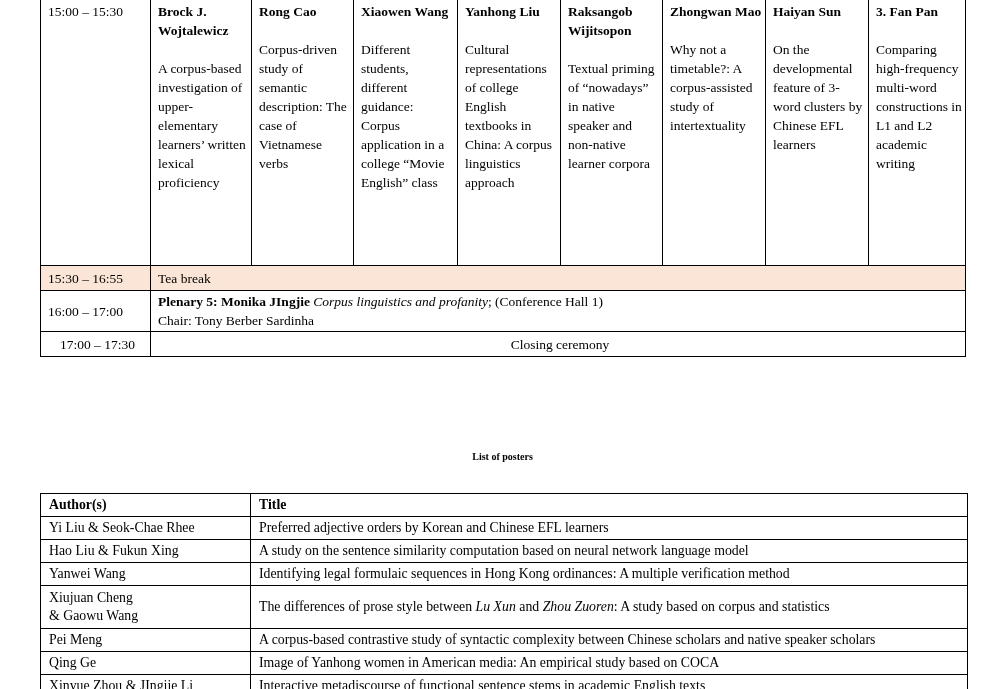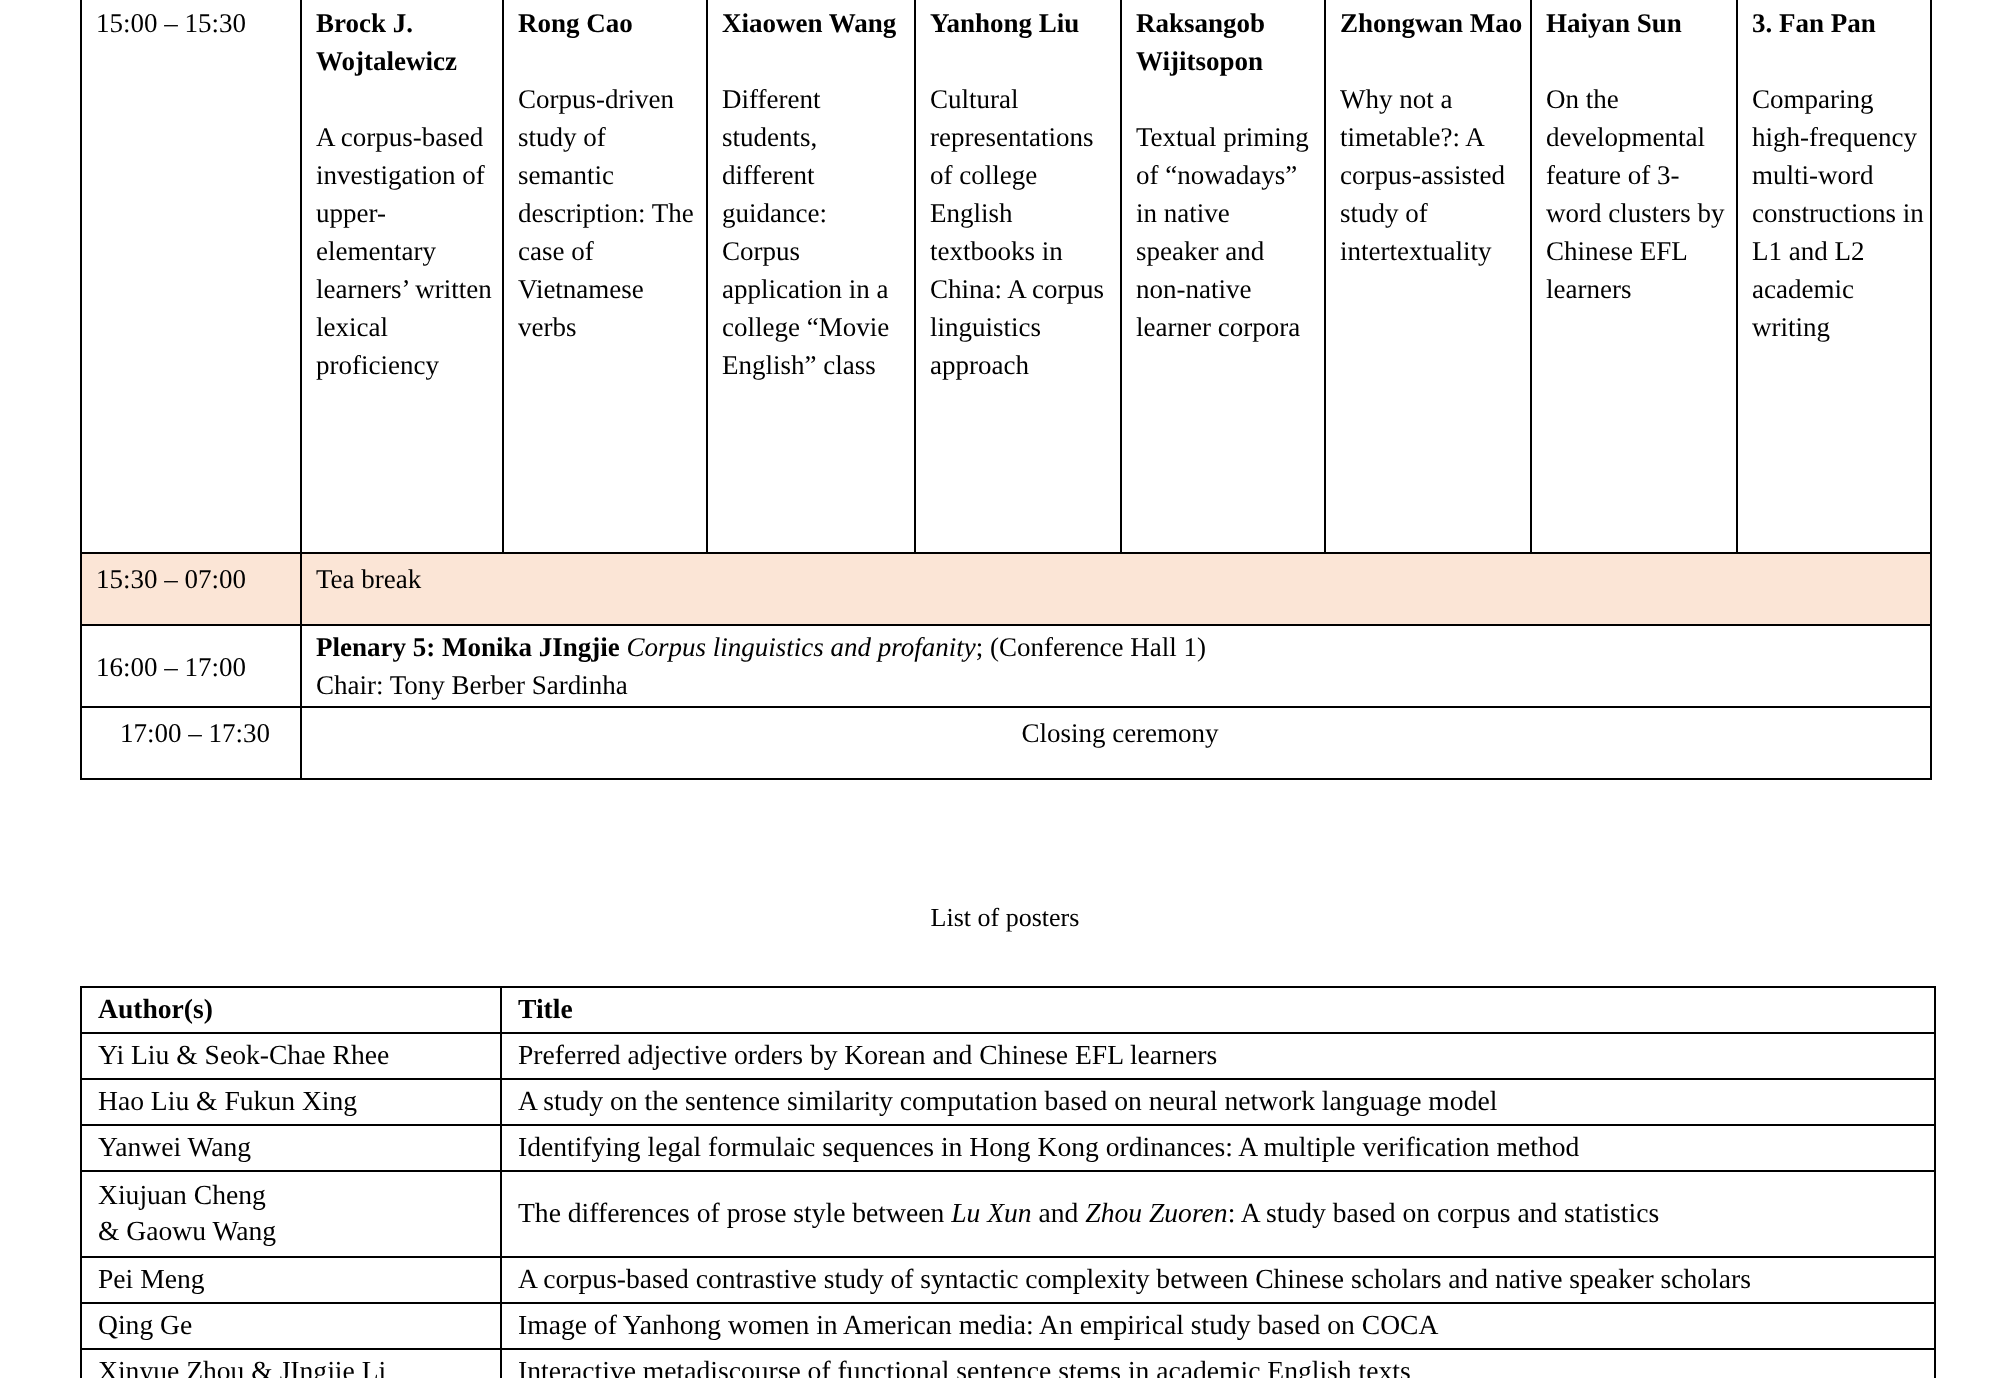--- a/index.html
+++ b/index.html
@@ -15,21 +15,21 @@
   
   table.schedule {
     position: absolute; left: 40px; top: -1px;
     width: 925px;
     border-collapse: collapse;
     table-layout: fixed;
   }
   table.schedule td {
     border: 1px solid #000;
     vertical-align: top;
-    padding: 3px 3px 13px 7px;
+    padding: 3px 3px 2px 7px;
     font-size: 13.5px;
     line-height: 19px;
     overflow-wrap: break-word;
     word-break: break-word;
   }
   tr.session-row td { border-top: none; height: 261px; }
   td.time-cell {
     vertical-align: middle;
     white-space: nowrap;
     padding-left: 7px;
@@ -41,21 +41,21 @@
   tr.tea-row td { height: 17px; vertical-align: middle; }
   tr.plenary-row td { height: 30px; vertical-align: middle; padding-top: 1px; padding-bottom: 1px; }
   tr.closing-row td { height: 14px; vertical-align: middle; font-weight: normal; text-align: center; }
   .b { font-weight: bold; }
   .i { font-style: italic; }
 
   
   .posters-heading {
     position: absolute; left: 40px; top: 451px; width: 925px;
     text-align: center;
-    font-size: 13px; font-weight: normal;
+    font-size: 10px; font-weight: bold;
   }
   table.posters {
     position: absolute; left: 40px; top: 493px;
     width: 927px;
     border-collapse: collapse;
     table-layout: fixed;
   }
   table.posters td {
     border: 1px solid #000;
     vertical-align: middle;
@@ -115,21 +115,21 @@
           <div class="pname">Haiyan Sun</div>
           <div class="ptitle">On the developmental feature of 3-word clusters by Chinese EFL learners</div>
         </td>
         <td class="offset-top">
           <div class="pname">3. Fan Pan</div>
           <div class="ptitle">Comparing high-frequency multi-word constructions in L1 and L2 academic writing</div>
         </td>
       </tr>
 
       <tr class="tea-row" style="background:#FBE5D6">
-        <td class="time-cell">15:30 – 07:00</td>
+        <td class="time-cell">15:30 – 16:55</td>
         <td colspan="8">Tea break</td>
       </tr>
 
       <tr class="plenary-row">
         <td class="time-cell">16:00 – 17:00</td>
         <td colspan="8"><span class="b">Plenary 5: Monika JIngjie </span><span class="i">Corpus linguistics and profanity</span><span>; (Conference Hall 1)</span><br><span>Chair: Tony Berber Sardinha</span></td>
       </tr>
 
       <tr class="closing-row">
         <td class="time-cell">17:00 – 17:30</td>

